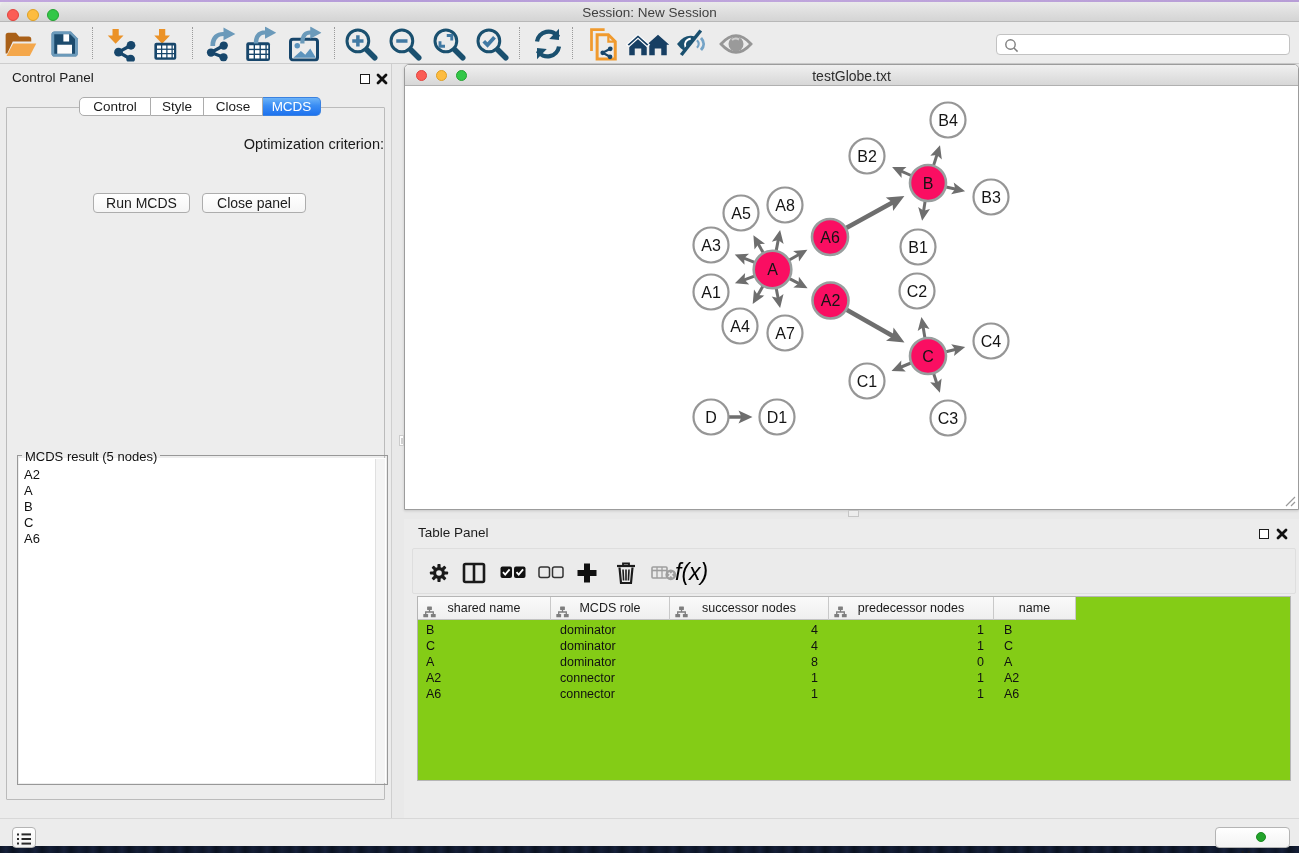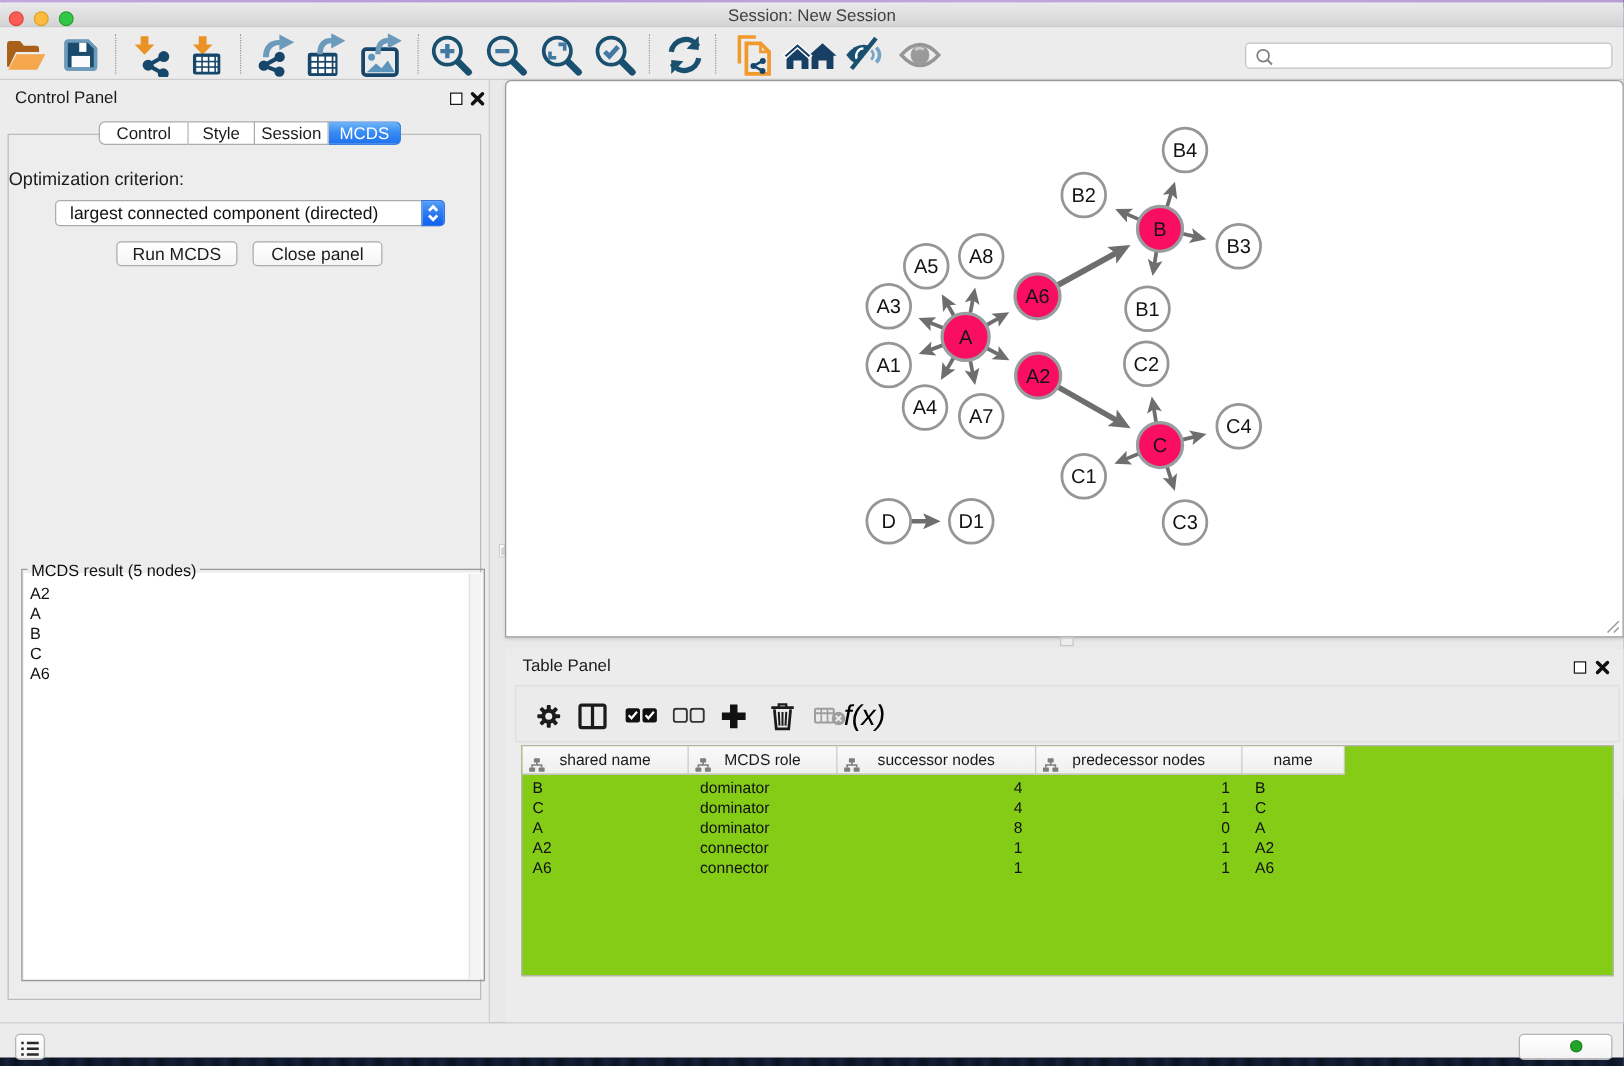--- a/index.html
+++ b/index.html
@@ -33,21 +33,21 @@
 .pfloat { position:absolute; width:10px; height:10px; border:1.5px solid #1b1b1b; background:#fff; top:10px; }
 .px { position:absolute; top:9px; width:12px; height:12px; }
 .tabs { position:absolute; top:33px; height:19px; display:flex; z-index:3; }
 .tab { height:19px; background:#fff; border:1px solid #acacac; border-left:none; font-size:13.5px;
   color:#1b1b1b; text-align:center; line-height:18px; }
 .tab.first { border-left:1px solid #acacac; border-radius:5px 0 0 5px; }
 .tab.sel { background:linear-gradient(#6cb3f8,#3a8df4 45%,#1e72ee); color:#fff; border-color:#3a81e0;
   border-radius:0 5px 5px 0; }
 .cp-outer { position:absolute; left:6px; top:43px; width:379px; height:693px;
   border:1px solid #bbbbbb; background:#ededed; border-radius:1px; }
-.optlabel { position:absolute; left:0; top:28px; width:100%; text-align:left; font-size:14.5px; color:#1b1b1b; }
+.optlabel { position:absolute; left:0; top:28px; width:100%; text-align:right; font-size:14.5px; color:#1b1b1b; }
 .combo { position:absolute; left:37px; width:312px; height:21px; background:#fff;
   border:1px solid #ababab; border-radius:4px; font-size:14px; color:#111; line-height:19px;
   padding-left:11px; }
 .combo .cap { position:absolute; right:-1px; top:-1px; width:19px; height:21px; border-radius:0 4px 4px 0;
   background:linear-gradient(#55a0f8,#2f7bf4 45%,#1062f0); border:1px solid #2f74e0; }
 .btn { position:absolute; height:20px; background:linear-gradient(#ffffff,#f5f5f5); border:1px solid #adadad;
   border-radius:4px; font-size:14px; color:#1b1b1b; text-align:center; line-height:18px; }
 .fieldset { position:absolute; left:10px; top:341px; width:371px; height:336px; }
 .fs-border { position:absolute; left:0px; top:6px; width:100%; height:330px; border:1px solid #989898; }
 .fs-label { position:absolute; left:5px; top:0; background:linear-gradient(#ededed 9px,#ffffff 9px); padding:0 3px; font-size:13px; color:#111; z-index:2; }
@@ -241,52 +241,50 @@
 <div class="content">
 <div class="cpanel">
   <div class="ptitle">Control Panel</div>
   <div class="pfloat" style="left:360px"></div>
   <svg class="px" style="left:376px" width="12" height="12" viewBox="0 0 12 12">
     <path d="M2 2 L10 10 M10 2 L2 10" stroke="#111" stroke-width="2.8" stroke-linecap="round"></path>
   </svg>
   <div class="tabs" style="left:79px">
     <div class="tab first" style="width:72px">Control</div>
     <div class="tab" style="width:53px">Style</div>
-    <div class="tab" style="width:59px">Session</div>
+    <div class="tab" style="width:59px">Close</div>
     <div class="tab sel" style="width:58px">MCDS</div>
   </div>
   <div class="cp-outer">
     <div class="optlabel">Optimization criterion:</div>
-    <div class="combo" style="top:52px">largest connected component (directed)
-      <div class="cap">
-        <svg width="17" height="19" viewBox="0 0 17 19" style="position:absolute;left:0;top:0">
-          <path d="M5.2 7.6 L8.5 4.2 L11.8 7.6" fill="none" stroke="#fff" stroke-width="2.1"></path>
-          <path d="M5.2 11.4 L8.5 14.8 L11.8 11.4" fill="none" stroke="#fff" stroke-width="2.1"></path>
-        </svg>
-      </div>
-    </div>
     <div class="btn" style="left:86px; top:85px; width:97px;">Run MCDS</div>
     <div class="btn" style="left:195px; top:85px; width:104px;">Close panel</div>
     <div class="fieldset">
       <div class="fs-border"></div>
       <div class="fs-label">MCDS result (5 nodes)</div>
       <div class="fs-list">
         <div class="fs-scroll"></div>
         <div style="padding-top:9px">
         <div class="fs-item">A2</div>
         <div class="fs-item">A</div>
         <div class="fs-item">B</div>
         <div class="fs-item">C</div>
         <div class="fs-item">A6</div>
         </div>
       </div>
     </div>
   </div>
 </div>
 <div class="netwin">
+  <div class="iframebar">
+    <span class="itl r"></span>
+          <span class="itl y"></span>
+          <span class="itl g"></span>
+    <div class="title">testGlobe.txt</div>
+  </div>
   <div class="ltab">
           <i></i>
         </div>
   <div class="btab"></div>
   <svg class="grip" width="12" height="12" viewBox="0 0 12 12">
     <path d="M11 2 L2 11 M11 7 L7 11" stroke="#9a9a9a" stroke-width="1.2"></path>
   </svg>
   <div style="position:absolute; left:0; top:21px; width:893px; height:424px; overflow:hidden;">
 <svg width="895" height="424" viewBox="0 0 895 424" font-family="Liberation Sans, sans-serif">
             <line x1="349.4" y1="190.1" x2="338.6" y2="194.1" stroke="#6e6e6e" stroke-width="3"></line>

